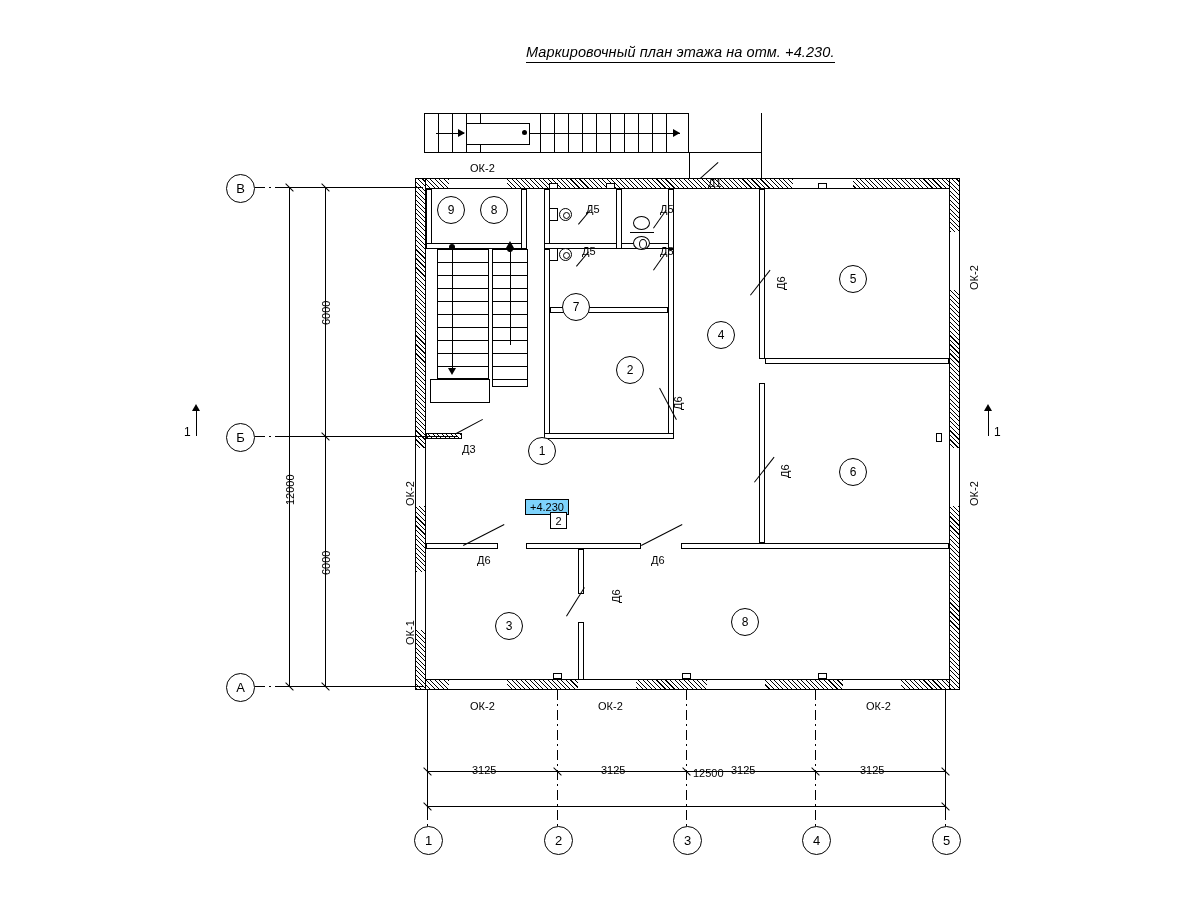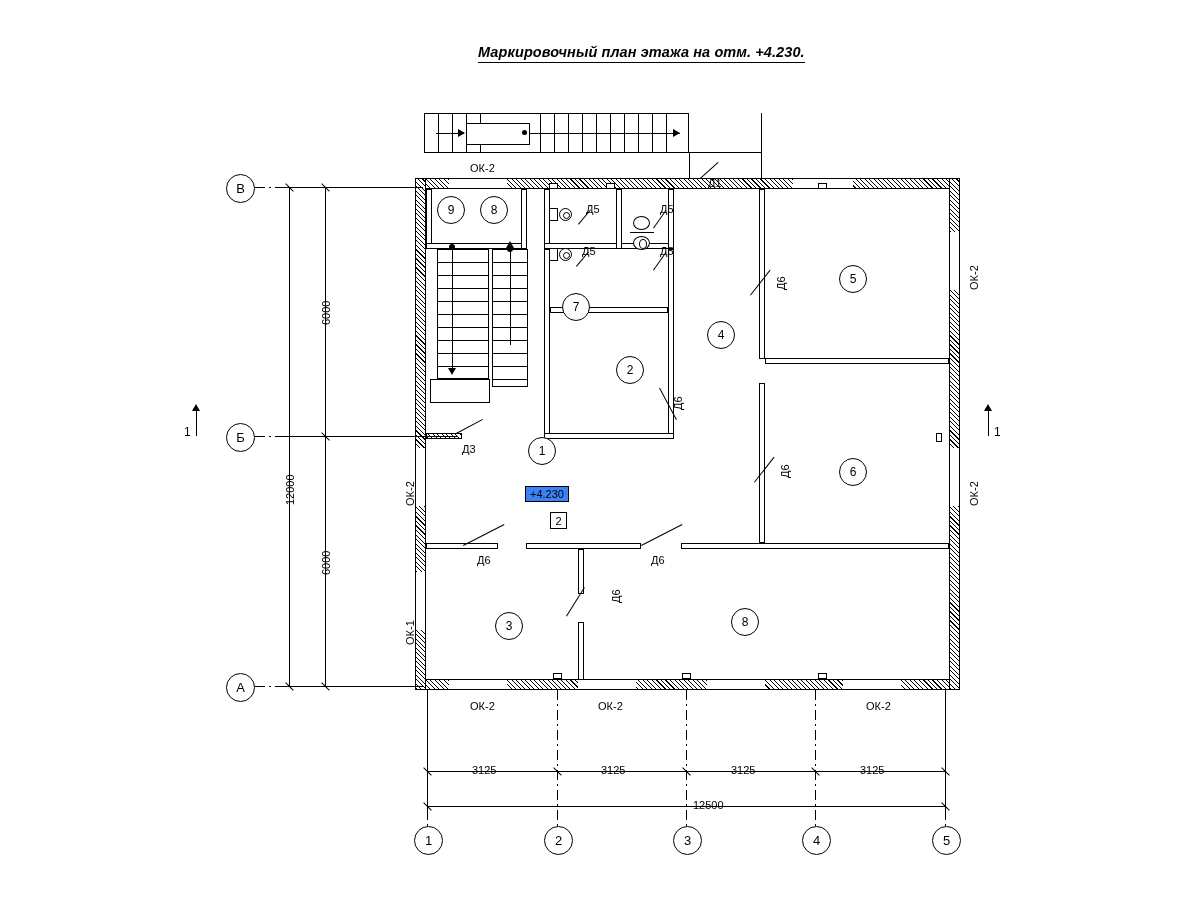--- a/index.html
+++ b/index.html
@@ -1,22 +1,22 @@
 <!DOCTYPE html>
 <html><head>
 <meta charset="utf-8">
 <style>
   html,body{margin:0;padding:0;background:#ffffff;}
   body{width:1200px;height:900px;position:relative;overflow:hidden;
        font-family:"Liberation Sans", sans-serif;color:#000;}
   .stage{position:absolute;left:0;top:0;width:1200px;height:900px;}
   .abs{position:absolute;}
   
-  .title{font-size:14.5px;font-style:italic;font-weight:bold;letter-spacing:0.1px;
-         border-bottom:1.4px solid #000;padding-bottom:2px;white-space:nowrap;}
+  .title{font-size:14.5px;font-style:italic;font-weight:normal;letter-spacing:0.1px;
+         border-bottom:1.4px solid #000;padding-bottom:2px;white-space:nowrap;margin-left:48px;}
   
   .h{position:absolute;background:#000;height:1px;}
   .v{position:absolute;background:#000;width:1px;}
   
   .wall{position:absolute;
         background:
           repeating-linear-gradient(45deg,#000 0px,#000 0.8px,#fff 0.8px,#fff 3.2px);
         border:1px solid #000;box-sizing:border-box;}
   
   .part{position:absolute;background:#fff;border:1px solid #000;box-sizing:border-box;}
@@ -33,21 +33,21 @@
   
   .dimtxt{position:absolute;font-size:11px;white-space:nowrap;}
   .dimtxt.vert{transform-origin:0 0;transform:rotate(-90deg);}
   .lbl{position:absolute;font-size:11px;white-space:nowrap;}
   .lbl.vert{transform-origin:0 0;transform:rotate(-90deg);}
   
   .room{position:absolute;border:1px solid #000;border-radius:50%;
         width:26px;height:26px;display:flex;align-items:center;justify-content:center;
         font-size:12px;background:#fff;}
   
-  .elev{position:absolute;border:1px solid #000;font-size:11px;padding:1px 4px;background:#3b82f6;}
+  .elev{position:absolute;border:1px solid #000;font-size:11px;padding:1px 4px;background:#7dd3fc;margin-top:13px;}
   .sqtag{position:absolute;border:1px solid #000;font-size:11px;
          width:15px;height:15px;display:flex;align-items:center;justify-content:center;background:#fff;}
   
   .stairbox{position:absolute;border:1px solid #000;background:#fff;box-sizing:border-box;}
   
   .secttxt{position:absolute;font-size:12px;}
   
   .tick{position:absolute;width:11px;height:1px;background:#000;transform-origin:50% 50%;transform:rotate(45deg);}
   .leader{position:absolute;height:1px;background:#000;transform-origin:0 0;}
   .wopen{position:absolute;background:#fff;border-top:1px solid #000;border-bottom:1px solid #000;box-sizing:border-box;}
@@ -300,18 +300,18 @@
   <div class="tick" style="left:810px;top:771px;"></div>
   <div class="tick" style="left:940px;top:771px;"></div>
   <div class="dimtxt" style="left:472px;top:764px;">3125</div>
   <div class="dimtxt" style="left:601px;top:764px;">3125</div>
   <div class="dimtxt" style="left:731px;top:764px;">3125</div>
   <div class="dimtxt" style="left:860px;top:764px;">3125</div>
 
   <div class="h" style="left:427px;top:806px;width:518px;"></div>
   <div class="tick" style="left:422px;top:806px;"></div>
   <div class="tick" style="left:940px;top:806px;"></div>
-  <div class="dimtxt" style="left:693px;top:799px;">12500</div>
+  <div class="dimtxt" style="left:693px;top:767px;">12500</div>
 
   <div class="v" style="left:427px;top:690px;height:120px;"></div>
   <div class="v" style="left:945px;top:690px;height:120px;"></div>
 
 </div>
 
 </body></html>

